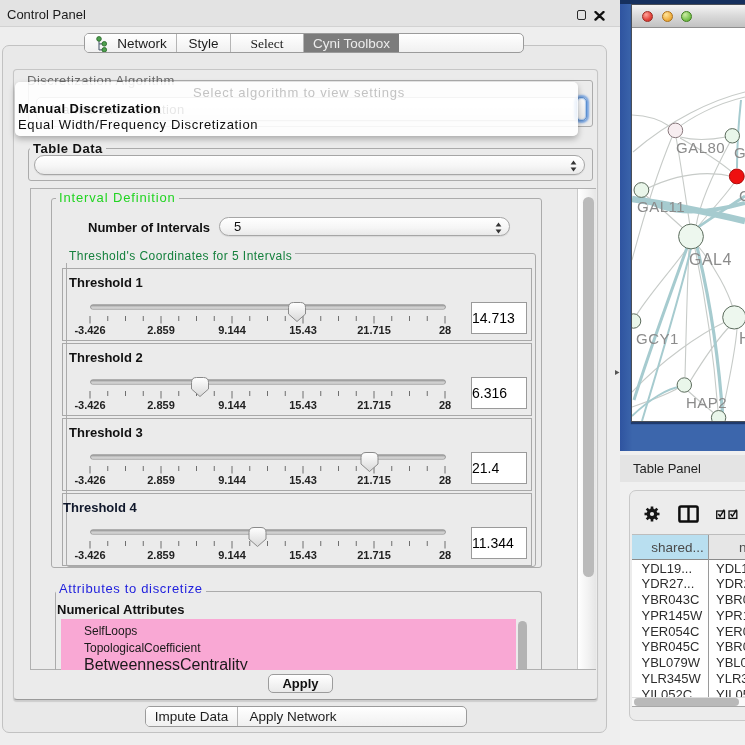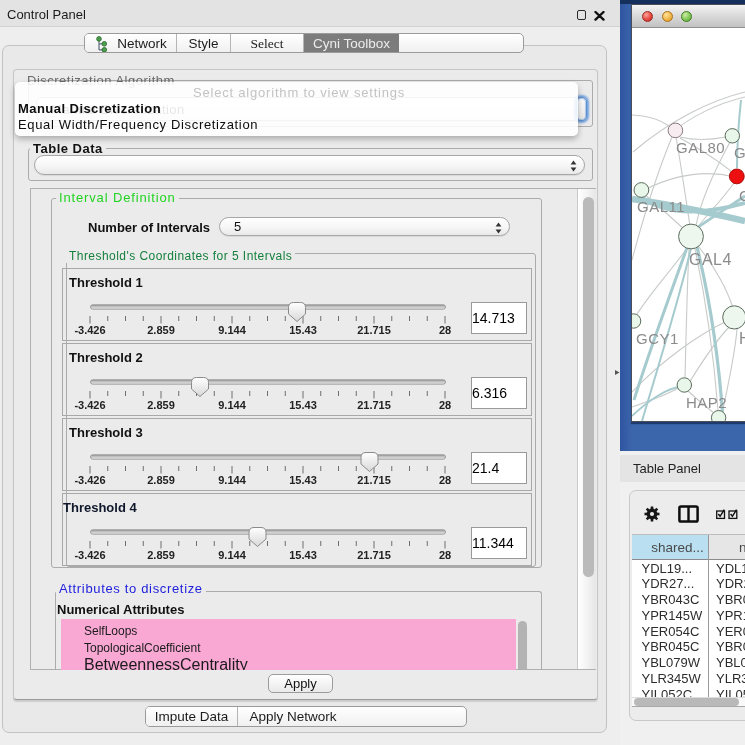--- a/index.html
+++ b/index.html
@@ -289,21 +289,21 @@
 <div class="gbox" style="left:55px;top:591px;width:487px;height:79px;border-bottom:none;border-radius:3px 3px 0 0;"></div>
 <div class="glabel" style="left:56px;top:582px;color:#2222dd;letter-spacing:0.66px;">Attributes to discretize</div>
 <div class="abs" style="left:57px;top:602px;font-size:13px;font-weight:bold;color:#111;">Numerical Attributes</div>
 <div class="abs" style="left:61px;top:619px;width:455px;height:50.5px;background:#f9a8d4;overflow:hidden;">
   <div style="position:absolute;left:23px;top:5px;font-size:12px;color:#1a1a1a;">SelfLoops</div>
   <div style="position:absolute;left:23px;top:21.5px;font-size:12px;color:#1a1a1a;">TopologicalCoefficient</div>
   <div style="position:absolute;left:23px;top:37px;font-size:16px;color:#1a1a1a;">BetweennessCentrality</div>
 </div>
 <div class="abs" style="left:518px;top:621px;width:8.5px;height:48px;background:#b3b3b3;border-radius:4.5px 4.5px 0 0;"></div>
 
-<div class="abs" style="left:268px;top:673.5px;width:65px;height:19px;border:1px solid #9c9c9c;border-radius:5px;background:linear-gradient(#ffffff,#e9e9e9);text-align:center;font-size:13px;font-weight:normal;color:#111;line-height:17.5px;">Apply</div>
+<div class="abs" style="left:268px;top:673.5px;width:65px;height:19px;border:1px solid #9c9c9c;border-radius:5px;background:linear-gradient(#ffffff,#e9e9e9);text-align:center;font-size:13px;font-weight:bold;color:#111;line-height:17.5px;">Apply</div>
 
 <div class="abs" style="left:145px;top:706px;width:322px;height:21px;border:1px solid #9b9b9b;border-radius:5px;overflow:hidden;background:linear-gradient(#ffffff,#f0f0f0);">
   <div class="btabseg" style="width:92px;line-height:20px;">Impute Data</div>
   <div class="btabseg" style="width:110px;line-height:20px;border-right:none;">Apply Network</div>
 </div>
 
 <svg class="abs" style="left:614px;top:369px;" width="6" height="6" viewBox="0 0 6 6">
   <path d="M1 6 L1 1 L5.5 3.5 Z" fill="#555"></path>
 </svg>
 

